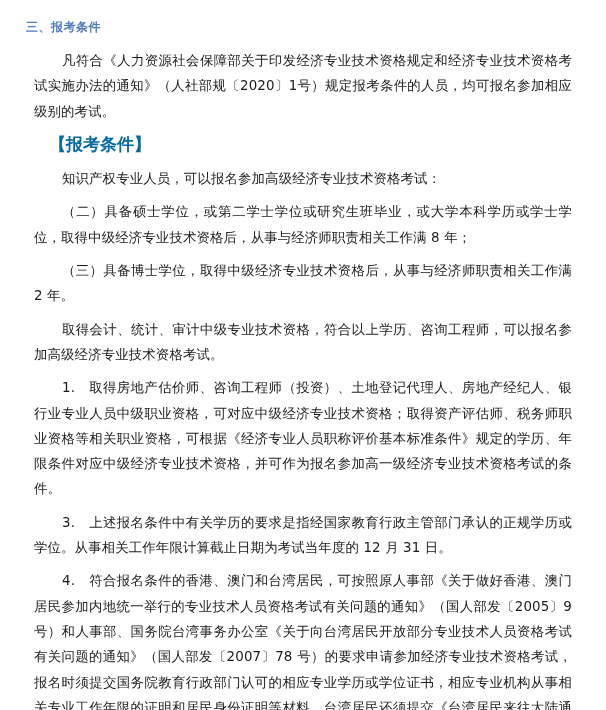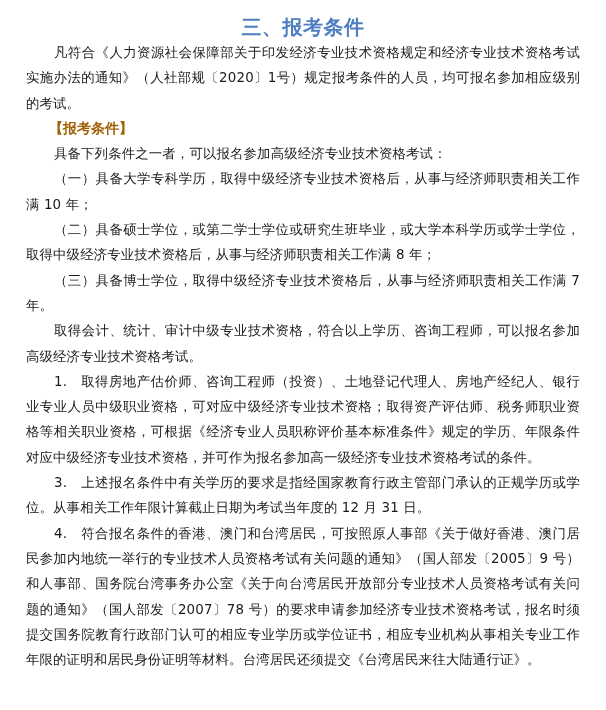--- a/index.html
+++ b/index.html
@@ -3,47 +3,46 @@
 <meta charset="utf-8">
 <style>
   html, body { margin: 0; padding: 0; background: #ffffff; }
   body {
     width: 606px; height: 710px; overflow: hidden;
     font-family: "DejaVu Sans", "Liberation Sans", sans-serif;
     color: #1a1a1a;
   }
   .doc { position: relative; padding: 14px 26px 0 26px; }
   .section-title {
-    color: #4f7ec0; font-weight: bold; font-size: 20px;
-    line-height: 26px; margin: 0; letter-spacing: 0.5px; text-align: center;
+    color: #4f7ec0; font-weight: bold; font-size: 12px;
+    line-height: 26px; margin: 0; letter-spacing: 0.5px;
   }
   p {
-    margin: 0; font-size: 13.4px; line-height: 25.3px;
+    margin: 8px; font-size: 13.4px; line-height: 25.3px;
     text-align: justify; letter-spacing: 0.15px;
   }
   .indent { text-indent: 28px; }
   .tag {
-    color: #a16207; font-weight: bold; font-size: 14px; text-align: right;
+    color: #0369a1; font-weight: bold; font-size: 17px; text-align: right;
   }
   .tag-line { padding-left: 23px; line-height: 25.3px; font-size: 13.4px; }
 </style>
 </head>
 <body>
 
 <div class="doc">
   <h3 class="section-title">三、报考条件</h3>
 
   <p class="indent">凡符合《人力资源社会保障部关于印发经济专业技术资格规定和经济专业技术资格考试实施办法的通知》（人社部规〔2020〕1号）规定报考条件的人员，均可报名参加相应级别的考试。</p>
 
   <div class="tag-line">
     <span class="tag">【报考条件】</span>
   </div>
-  <p class="indent">具备下列条件之一者，可以报名参加高级经济专业技术资格考试：</p>
-  <p class="indent">（一）具备大学专科学历，取得中级经济专业技术资格后，从事与经济师职责相关工作满 10 年；</p>
+  <p class="indent">知识产权专业人员，可以报名参加高级经济专业技术资格考试：</p>
   <p class="indent">（二）具备硕士学位，或第二学士学位或研究生班毕业，或大学本科学历或学士学位，取得中级经济专业技术资格后，从事与经济师职责相关工作满 8 年；</p>
-  <p class="indent">（三）具备博士学位，取得中级经济专业技术资格后，从事与经济师职责相关工作满 7 年。</p>
+  <p class="indent">（三）具备博士学位，取得中级经济专业技术资格后，从事与经济师职责相关工作满 2 年。</p>
   <p class="indent">取得会计、统计、审计中级专业技术资格，符合以上学历、咨询工程师，可以报名参加高级经济专业技术资格考试。</p>
 
   <p class="indent">1.　取得房地产估价师、咨询工程师（投资）、土地登记代理人、房地产经纪人、银行业专业人员中级职业资格，可对应中级经济专业技术资格；取得资产评估师、税务师职业资格等相关职业资格，可根据《经济专业人员职称评价基本标准条件》规定的学历、年限条件对应中级经济专业技术资格，并可作为报名参加高一级经济专业技术资格考试的条件。</p>
   <p class="indent">3.　上述报名条件中有关学历的要求是指经国家教育行政主管部门承认的正规学历或学位。从事相关工作年限计算截止日期为考试当年度的 12 月 31 日。</p>
   <p class="indent">4.　符合报名条件的香港、澳门和台湾居民，可按照原人事部《关于做好香港、澳门居民参加内地统一举行的专业技术人员资格考试有关问题的通知》（国人部发〔2005〕9 号）和人事部、国务院台湾事务办公室《关于向台湾居民开放部分专业技术人员资格考试有关问题的通知》（国人部发〔2007〕78 号）的要求申请参加经济专业技术资格考试，报名时须提交国务院教育行政部门认可的相应专业学历或学位证书，相应专业机构从事相关专业工作年限的证明和居民身份证明等材料。台湾居民还须提交《台湾居民来往大陆通行证》。</p>
 
 </div>
 
 </body></html>

